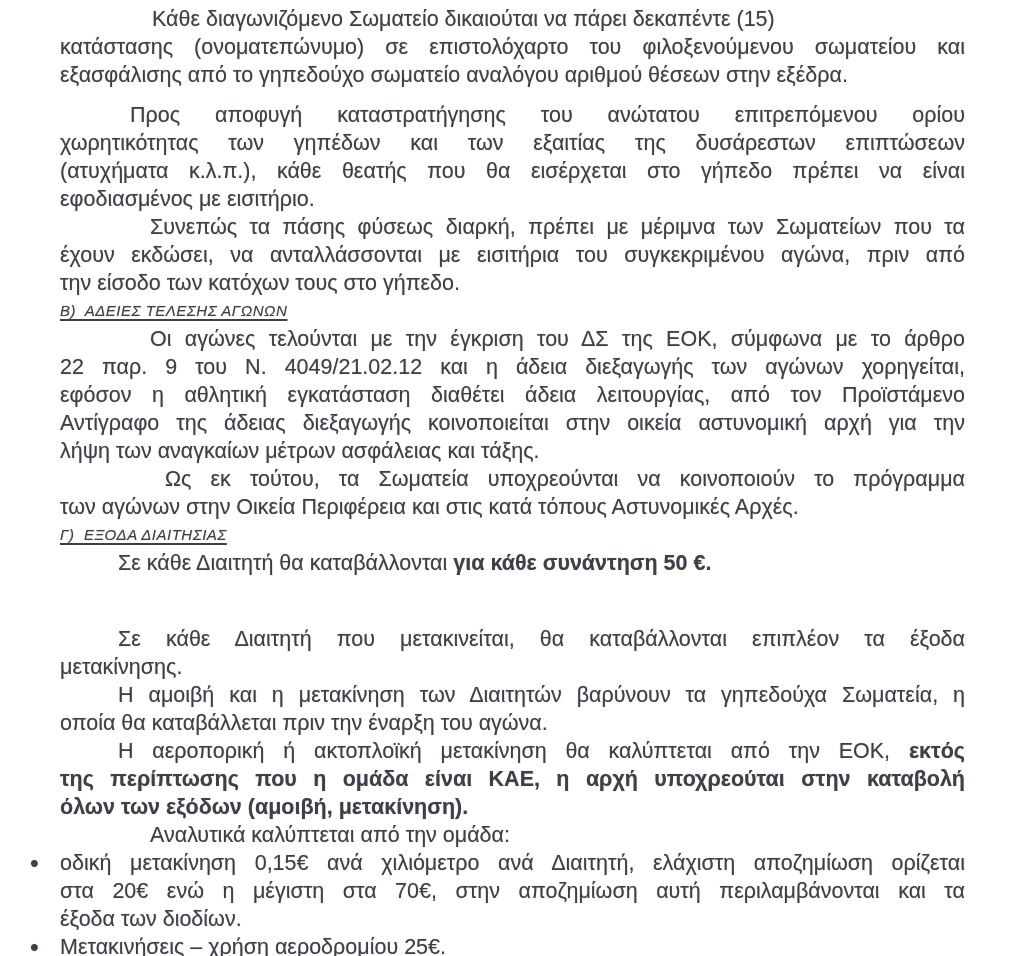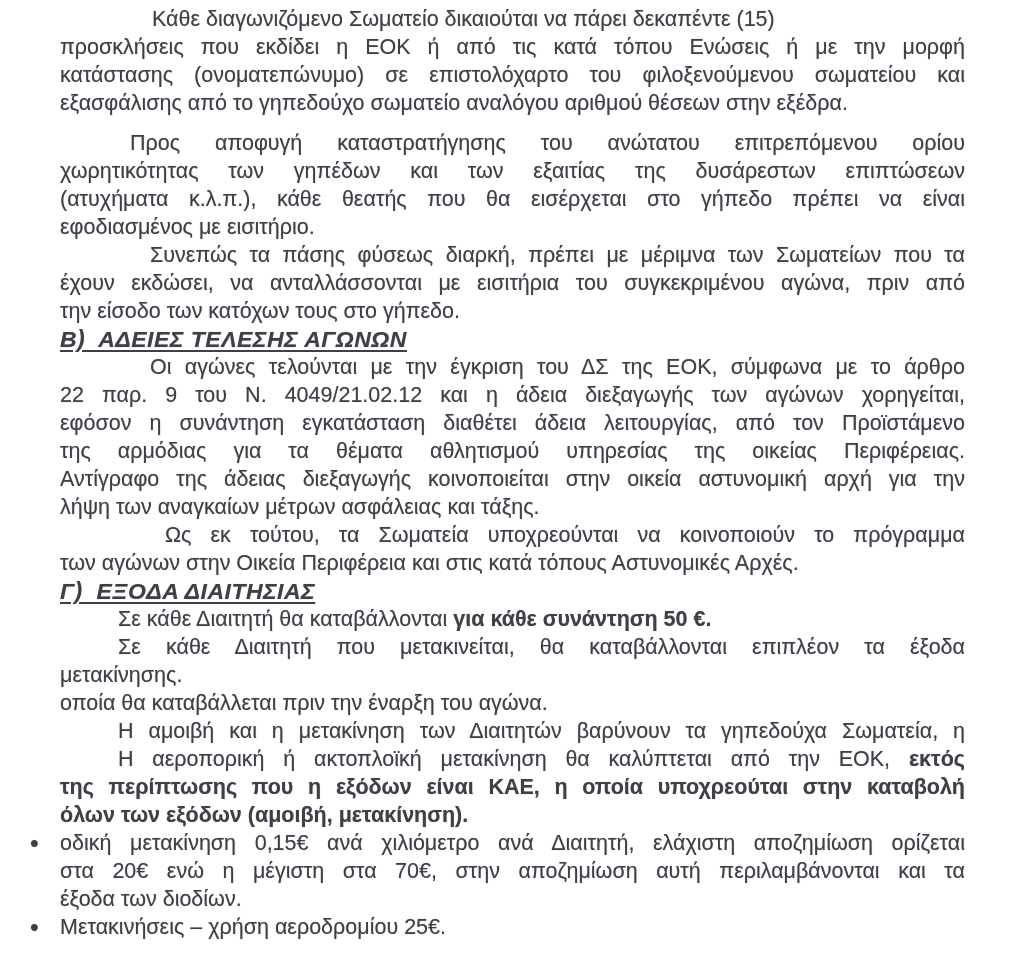--- a/index.html
+++ b/index.html
@@ -20,23 +20,23 @@
   }
   .paragraph { margin: 0; }
   .line {
     text-align: justify;
     text-align-last: left;
     white-space: normal;
   }
   .line.just { text-align-last: justify; }
   .b { font-weight: bold; }
   .heading {
-    font-weight: bold;
+    font-weight: normal;
     font-style: italic;
-    font-size: 23px;
+    font-size: 15px;
     line-height: 28px;
     text-decoration: underline;
     text-decoration-thickness: 2px;
     text-underline-offset: 3px;
     white-space: pre-wrap;
     letter-spacing: 0.5px;
   }
   .bullet-item { display: flex; margin-left: -33px; }
   .bullet-dot {
     flex: 0 0 33px;
@@ -47,64 +47,65 @@
   }
   .bullet-content { flex: 1; min-width: 0; }
 </style>
 </head>
 <body>
 
 <div class="doc">
   <div>
       <div class="paragraph">
         <div class="line" style="text-indent: 92px;"><span>Κάθε διαγωνιζόμενο Σωματείο δικαιούται να πάρει δεκαπέντε (15)</span></div>
-        <div class="line just"><span>προσκλήσεις που εκδίδει η ΕΟΚ ή από τις κατά τόπου Ενώσεις ή με την μορφή</span></div>
         <div class="line just"><span>κατάστασης (ονοματεπώνυμο) σε επιστολόχαρτο του φιλοξενούμενου σωματείου και</span></div>
         <div class="line"><span>εξασφάλισης από το γηπεδούχο σωματείο αναλόγου αριθμού θέσεων στην εξέδρα.</span></div>
       </div>
       <div class="paragraph">
         <div class="line just" style="text-indent: 70px; margin-top: 12px;"><span>Προς αποφυγή καταστρατήγησης του ανώτατου επιτρεπόμενου ορίου</span></div>
         <div class="line just"><span>χωρητικότητας των γηπέδων και των εξαιτίας της δυσάρεστων επιπτώσεων</span></div>
         <div class="line just"><span>(ατυχήματα κ.λ.π.), κάθε θεατής που θα εισέρχεται στο γήπεδο πρέπει να είναι</span></div>
         <div class="line"><span>εφοδιασμένος με εισιτήριο.</span></div>
       </div>
       <div class="paragraph">
         <div class="line just" style="text-indent: 90px;"><span>Συνεπώς τα πάσης φύσεως διαρκή, πρέπει με μέριμνα των Σωματείων που τα</span></div>
         <div class="line just"><span>έχουν εκδώσει, να ανταλλάσσονται με εισιτήρια του συγκεκριμένου αγώνα, πριν από</span></div>
         <div class="line"><span>την είσοδο των κατόχων τους στο γήπεδο.</span></div>
       </div>
       <div class="heading">Β)  ΑΔΕΙΕΣ ΤΕΛΕΣΗΣ ΑΓΩΝΩΝ</div>
       <div class="paragraph">
         <div class="line just" style="text-indent: 90px;"><span>Οι αγώνες τελούνται με την έγκριση του ΔΣ της ΕΟΚ, σύμφωνα με το άρθρο</span></div>
         <div class="line just"><span>22 παρ. 9 του Ν. 4049/21.02.12 και η άδεια διεξαγωγής των αγώνων χορηγείται,</span></div>
-        <div class="line just"><span>εφόσον η συνάντηση εγκατάσταση διαθέτει άδεια λειτουργίας, από τον Προϊστάμενο</span></div>
-        <div class="line just"><span>της αρμόδιας για τα θέματα αθλητισμού υπηρεσίας της οικείας Περιφέρειας.</span></div>
+        <div class="line just"><span>εφόσον η αθλητική εγκατάσταση διαθέτει άδεια λειτουργίας, από τον Προϊστάμενο</span></div>
         <div class="line just"><span>Αντίγραφο της άδειας διεξαγωγής κοινοποιείται στην οικεία αστυνομική αρχή για την</span></div>
         <div class="line"><span>λήψη των αναγκαίων μέτρων ασφάλειας και τάξης.</span></div>
       </div>
       <div class="paragraph">
         <div class="line just" style="text-indent: 105px;"><span>Ως εκ τούτου, τα Σωματεία υποχρεούνται να κοινοποιούν το πρόγραμμα</span></div>
         <div class="line"><span>των αγώνων στην Οικεία Περιφέρεια και στις κατά τόπους Αστυνομικές Αρχές.</span></div>
       </div>
       <div class="heading">Γ)  ΕΞΟΔΑ ΔΙΑΙΤΗΣΙΑΣ</div>
       <div class="paragraph">
         <div class="line" style="text-indent: 58px;"><span>Σε κάθε Διαιτητή θα καταβάλλονται </span><span class="b">για κάθε συνάντηση 50 €.</span></div>
       </div>
       <div class="paragraph">
-        <div class="line just" style="text-indent: 58px;"><span>Σε κάθε Διαιτητή που μετακινείται, θα καταβάλλονται επιπλέον τα έξοδα</span></div>
+        <div class="line just" style="text-indent: 58px; margin-top: 48px;"><span>Σε κάθε Διαιτητή που μετακινείται, θα καταβάλλονται επιπλέον τα έξοδα</span></div>
         <div class="line"><span>μετακίνησης.</span></div>
       </div>
       <div class="paragraph">
+        <div class="line just" style="text-indent: 58px;"><span>Η αμοιβή και η μετακίνηση των Διαιτητών βαρύνουν τα γηπεδούχα Σωματεία, η</span></div>
         <div class="line"><span>οποία θα καταβάλλεται πριν την έναρξη του αγώνα.</span></div>
-        <div class="line just" style="text-indent: 58px;"><span>Η αμοιβή και η μετακίνηση των Διαιτητών βαρύνουν τα γηπεδούχα Σωματεία, η</span></div>
       </div>
       <div class="paragraph">
         <div class="line just" style="text-indent: 58px;"><span>Η αεροπορική ή ακτοπλοϊκή μετακίνηση θα καλύπτεται από την ΕΟΚ, </span><span class="b">εκτός</span></div>
-        <div class="line just"><span class="b">της περίπτωσης που η εξόδων είναι ΚΑΕ, η οποία υποχρεούται στην καταβολή</span></div>
+        <div class="line just"><span class="b">της περίπτωσης που η ομάδα είναι ΚΑΕ, η αρχή υποχρεούται στην καταβολή</span></div>
         <div class="line"><span class="b">όλων των εξόδων (αμοιβή, μετακίνηση).</span></div>
+      </div>
+      <div class="paragraph">
+        <div class="line" style="text-indent: 90px;"><span>Αναλυτικά καλύπτεται από την ομάδα:</span></div>
       </div>
       <div class="bullet-item">
         <span class="bullet-dot">•</span>
         <div class="bullet-content">
           <div class="line just"><span>οδική μετακίνηση 0,15€ ανά χιλιόμετρο ανά Διαιτητή, ελάχιστη αποζημίωση ορίζεται</span></div>
           <div class="line just"><span>στα 20€ ενώ η μέγιστη στα 70€, στην αποζημίωση αυτή περιλαμβάνονται και τα</span></div>
           <div class="line"><span>έξοδα των διοδίων.</span></div>
         </div>
       </div>
       <div class="bullet-item">

